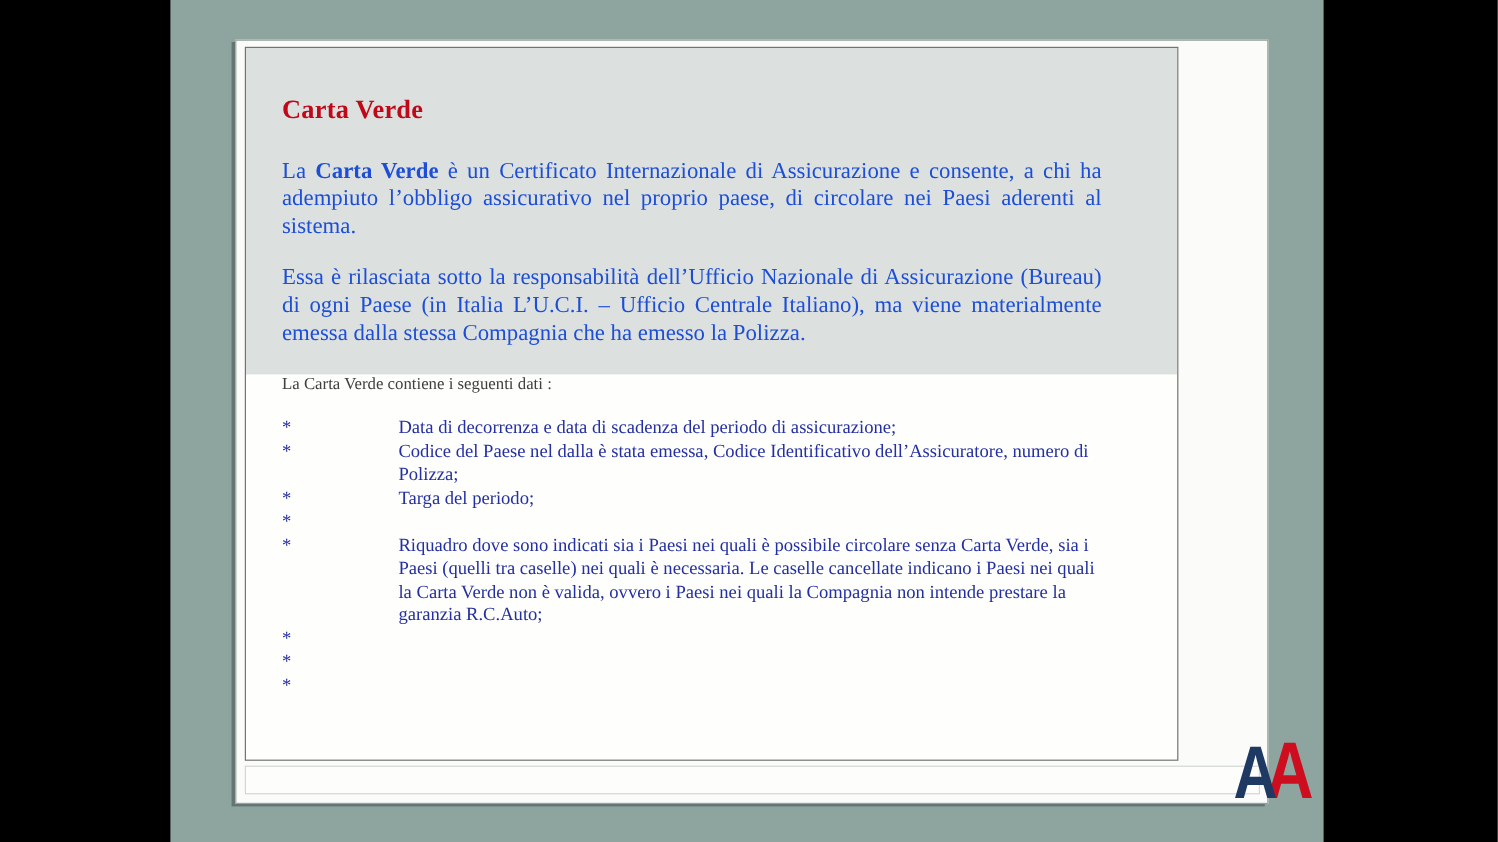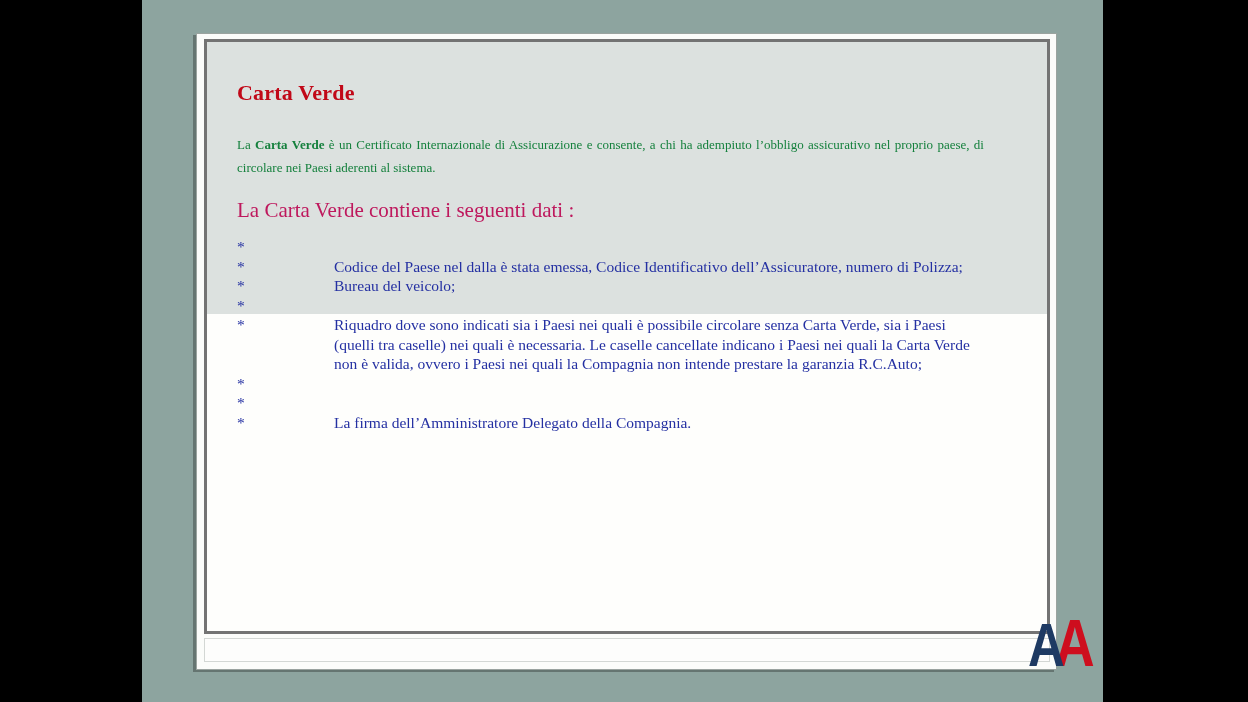--- a/index.html
+++ b/index.html
@@ -16,22 +16,22 @@
   .bar-left{left:0;width:142px;}
   .bar-right{left:1103px;width:145px;}
   .card{
     position:absolute;left:54px;top:33px;width:861px;height:637px;
     background:#fbfcfa;
     border:1px solid #9aa39f;
     box-shadow:-3px 2px 0 rgba(70,78,75,0.55);
     box-sizing:border-box;
   }
   .inner-box{
-    position:absolute;left:7px;top:5px;width:846px;height:595px;
-    border:3px solid #737373;background:#fefefc;box-sizing:border-box;
+    position:absolute;left:7px;top:5px;width:778px;height:595px;
+    border:1px solid #737373;background:#fefefc;box-sizing:border-box;
     overflow:hidden;
   }
   .gray-panel{
     position:absolute;left:0;top:0;width:100%;height:272px;
     background:#dce1df;
   }
   .footer-strip{
     position:absolute;left:7px;top:604px;width:846px;height:24px;
     border:1px solid #d3d7d4;background:#fdfdfc;box-sizing:border-box;
   }
@@ -39,30 +39,30 @@
     position:absolute;left:0;top:0;width:100%;box-sizing:border-box;
     padding:38px 63px 0 30px;
   }
   .slide-title{
     margin:0;
     font-size:22px;font-weight:bold;color:#c10818;
     letter-spacing:0.2px;
   }
   .para{
     margin:0;
-    color:#15803d;font-size:13px;line-height:23px;
+    color:#1d4ed8;font-size:19px;line-height:23px;
     text-align:justify;
   }
   .para.p1{margin-top:27px;}
   .para.p2{margin-top:20px;}
   .para.p3{margin-top:22px;}
   .bold-inline{font-weight:bold;}
   .list-intro{
     margin:22px 0 0 0;
-    color:#be185d;font-size:21px;line-height:19px;
+    color:#404040;font-size:14px;line-height:19px;
   }
   .bullet-list{margin-top:17px;}
   .bullet-row{
     display:flex;
     color:#2430a2;font-size:15.5px;line-height:19.5px;
   }
   .bullet-star{width:97px;flex:0 0 97px;}
   .bullet-text{flex:1;}
   .logo{
     position:absolute;left:886px;top:610px;width:76px;height:66px;
@@ -87,52 +87,53 @@
   <div class="card">
 
     <div class="inner-box">
       <div class="gray-panel"></div>
 
       <div class="content">
         <h1 class="slide-title">Carta Verde</h1>
 
         <p class="para p1"><span>La </span><span class="bold-inline">Carta Verde</span><span> è un Certificato Internazionale di Assicurazione e consente, a chi ha adempiuto l’obbligo assicurativo nel proprio paese, di circolare nei Paesi aderenti al sistema.</span></p>
 
+        <p class="para p2">Essa è rilasciata sotto la responsabilità dell’Ufficio Nazionale di Assicurazione (Bureau) di ogni Paese (in Italia L’U.C.I. – Ufficio Centrale Italiano), ma viene materialmente emessa dalla stessa Compagnia che ha emesso la Polizza.</p>
 
 
         <p class="list-intro">La Carta Verde contiene i seguenti dati :</p>
 
         <div class="bullet-list">
           <div class="bullet-row">
             <span class="bullet-star">*</span>
+            <span class="bullet-text">Data di decorrenza e data di scadenza del periodo di assicurazione;</span>
           </div>
           <div class="bullet-row">
             <span class="bullet-star">*</span>
             <span class="bullet-text">Codice del Paese nel dalla è stata emessa, Codice Identificativo dell’Assicuratore, numero di Polizza;</span>
           </div>
           <div class="bullet-row">
             <span class="bullet-star">*</span>
-            <span class="bullet-text">Bureau del veicolo;</span>
+            <span class="bullet-text">Targa del periodo;</span>
           </div>
           <div class="bullet-row">
             <span class="bullet-star">*</span>
           </div>
           <div class="bullet-row">
             <span class="bullet-star">*</span>
             <span class="bullet-text">Riquadro dove sono indicati sia i Paesi nei quali è possibile circolare senza Carta Verde, sia i Paesi (quelli tra caselle) nei quali è necessaria. Le caselle cancellate indicano i Paesi nei quali la Carta Verde non è valida, ovvero i Paesi nei quali la Compagnia non intende prestare la garanzia R.C.Auto;</span>
           </div>
           <div class="bullet-row">
             <span class="bullet-star">*</span>
           </div>
           <div class="bullet-row">
             <span class="bullet-star">*</span>
           </div>
           <div class="bullet-row">
             <span class="bullet-star">*</span>
-            <span class="bullet-text">La firma dell’Amministratore Delegato della Compagnia.</span>
           </div>
         </div>
       </div>
     </div>
 
     <div class="footer-strip"></div>
   </div>
 
   <div class="logo">
     <span class="letter letter-red">A</span>

